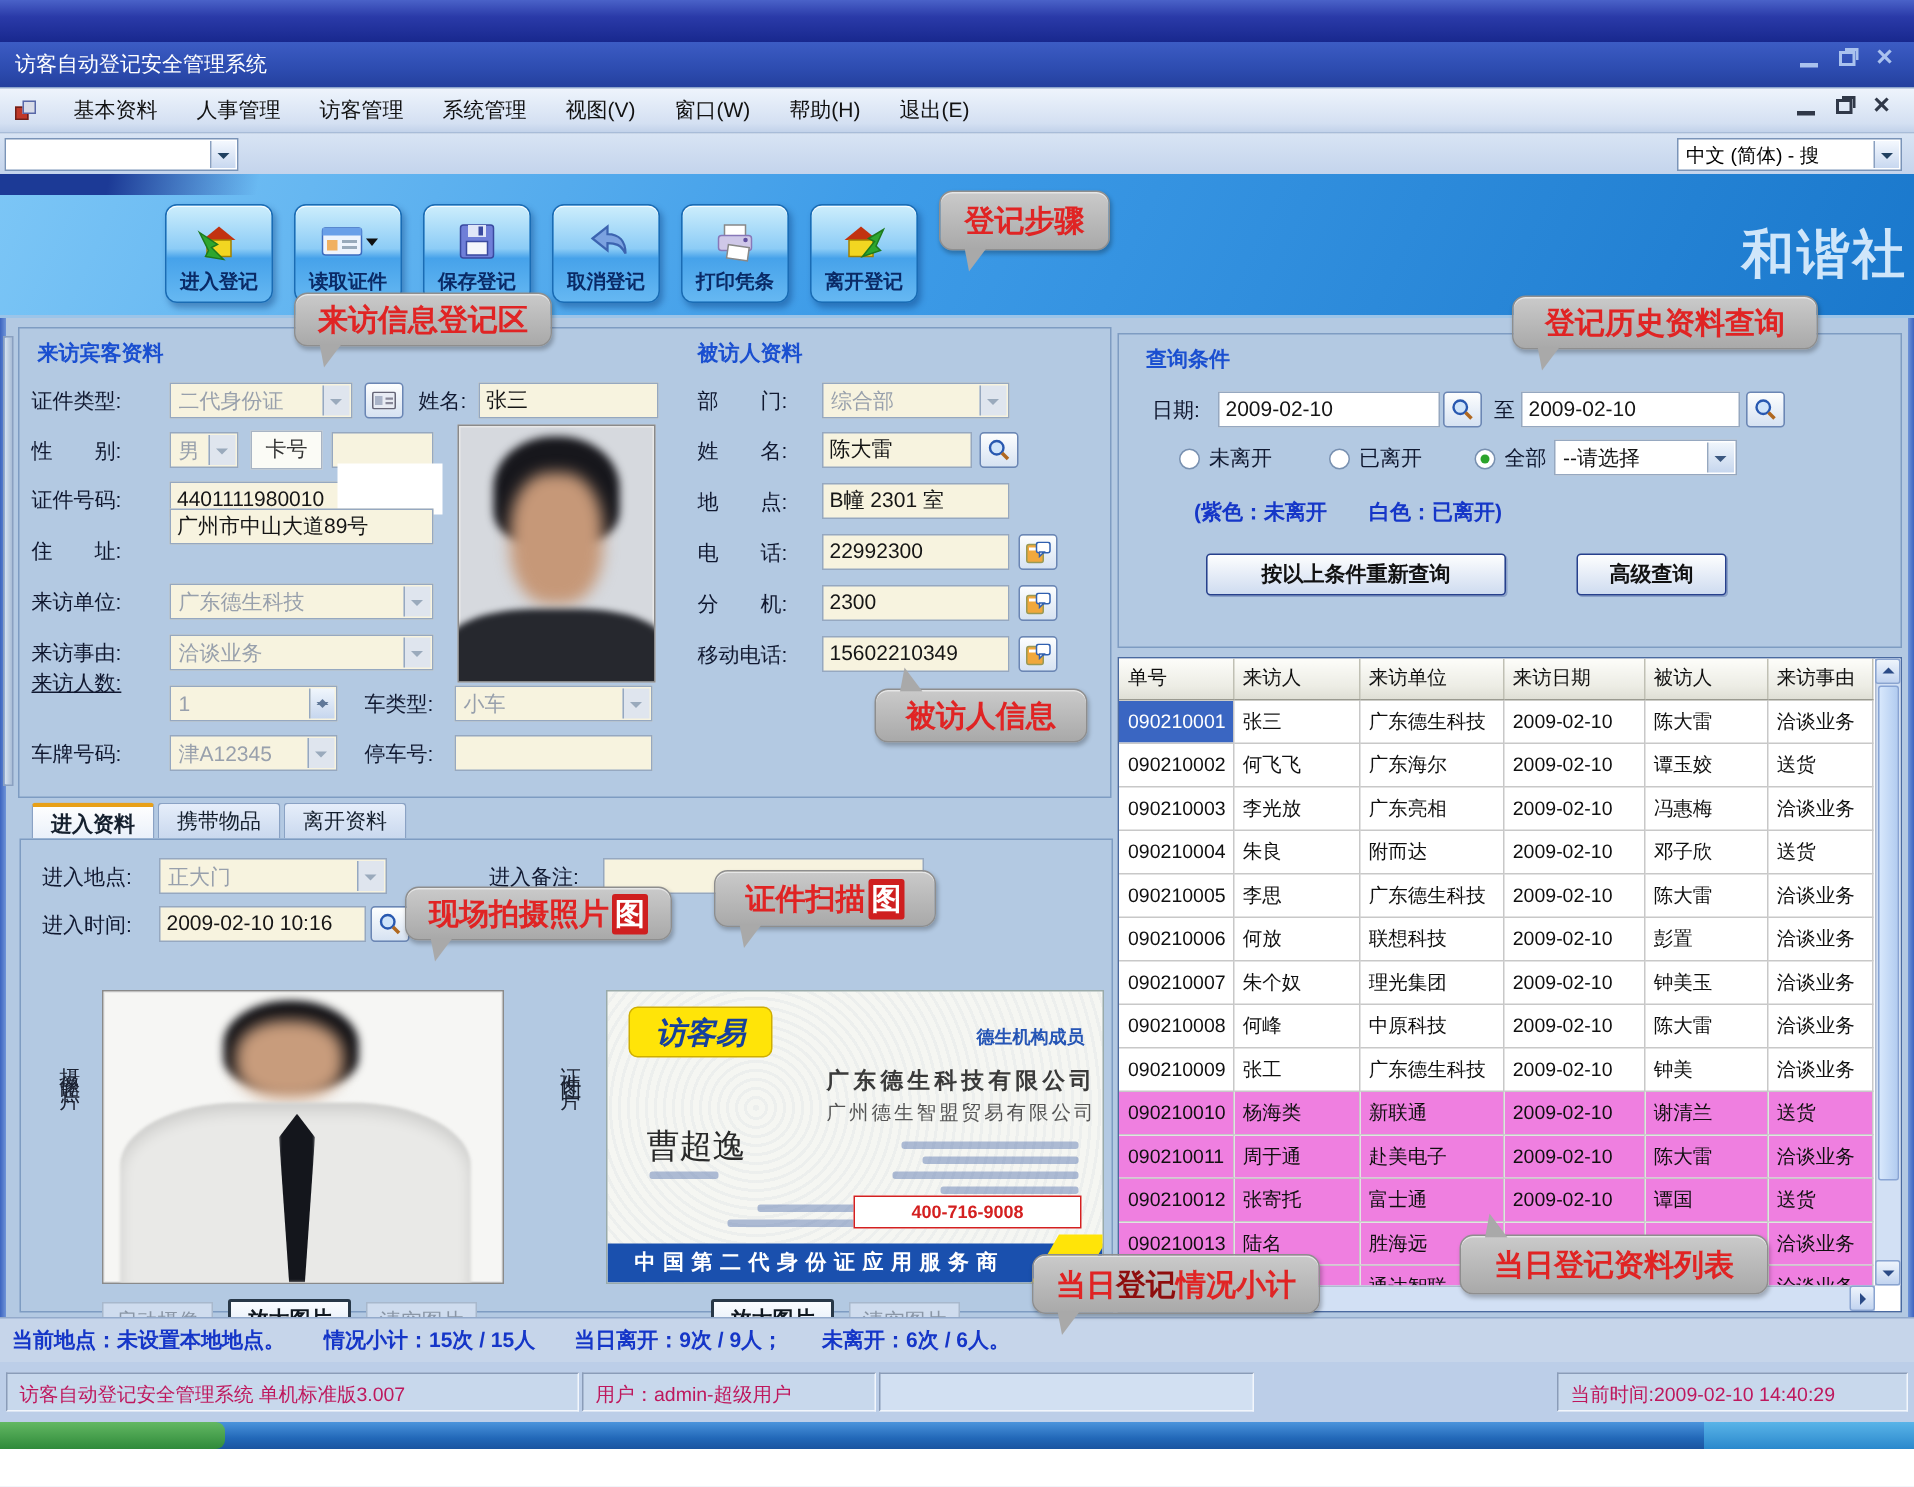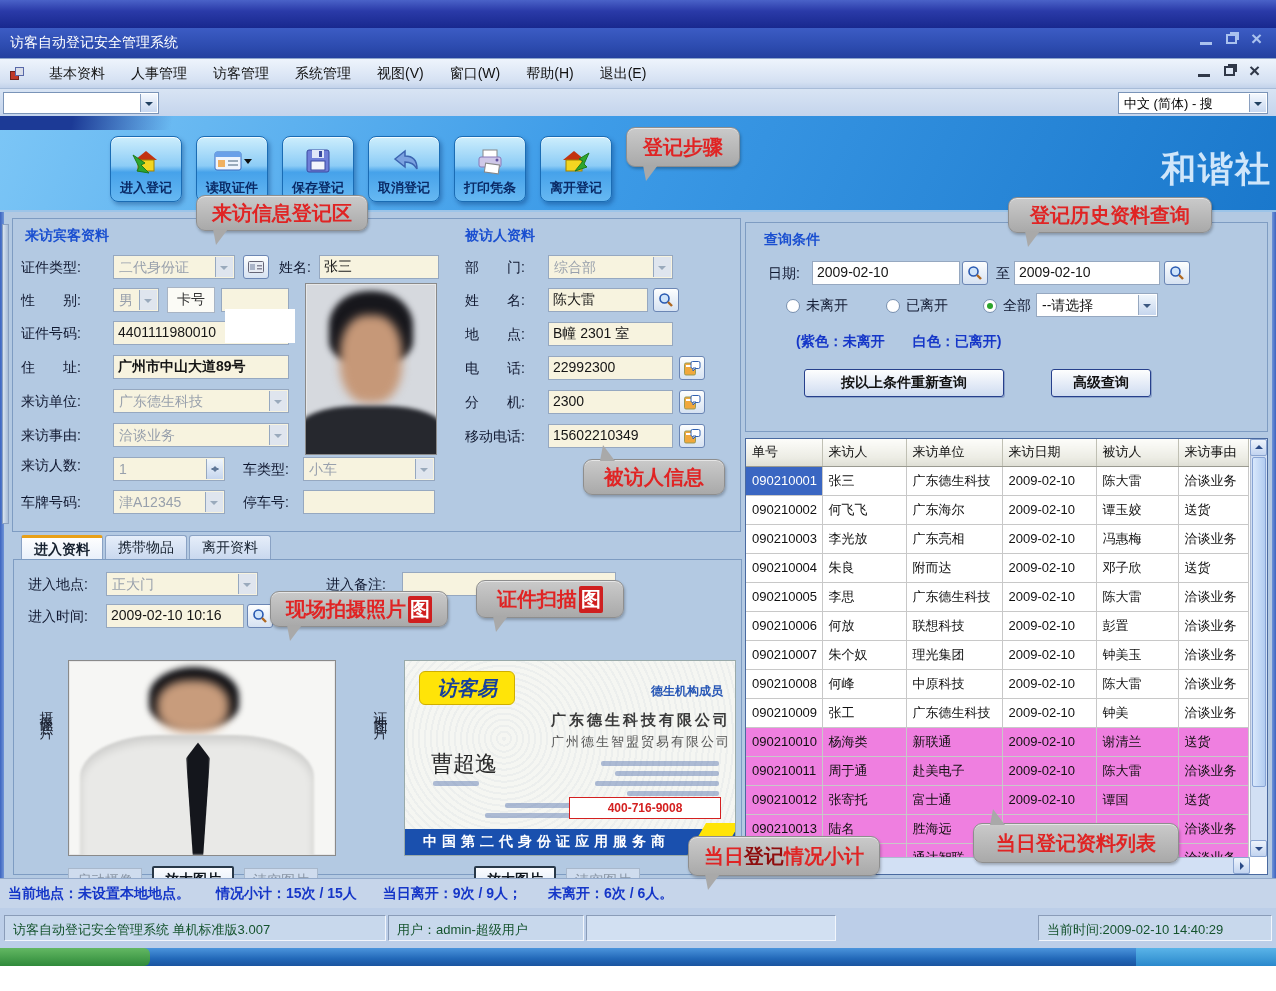--- a/index.html
+++ b/index.html
@@ -157,21 +157,21 @@
   .bc-band { position:absolute; left:0; right:0; bottom:0; height:26px; background:#1a50ae; color:#fff; font-size:14px;
     font-weight:bold; letter-spacing:5px; display:flex; align-items:center; padding-left:18px; }
   .bc-band::after { content:''; position:absolute; right:6px; top:-6px; width:34px; height:38px; background:#ffe408; transform:skewX(-30deg); }
 
   
   .status-line { position:absolute; left:0; top:878px; width:1276px; height:30px; background:#c6d5ea;
     border-top:1px solid #93aacb; display:flex; align-items:center; gap:26px; padding-left:8px;
     font-size:14px; font-weight:bold; color:#1536c8; }
   .status-bar { position:absolute; left:0; top:908px; width:1276px; height:40px; background:#bccee8; padding-top:6px; }
   .sb-cell { position:absolute; top:7px; height:26px; background:#c8d8ec; border:1px solid;
-    border-color:#8a9cb8 #f2f6fc #f2f6fc #8a9cb8; font-size:13px; color:#14532d; padding:5px 8px 0; white-space:nowrap; overflow:hidden; }
+    border-color:#8a9cb8 #f2f6fc #f2f6fc #8a9cb8; font-size:13px; color:#be185d; padding:5px 8px 0; white-space:nowrap; overflow:hidden; }
   .bottom-strip { position:absolute; left:0; top:948px; width:1276px; height:18px;
     background:linear-gradient(180deg,#4b94dc 0%,#2268b8 60%,#1a54a0 100%); }
   .bs-green { position:absolute; left:0; top:948px; width:150px; height:18px;
     background:linear-gradient(180deg,#63b863,#2f8a3a); border-radius:0 6px 6px 0; }
   .bs-right { position:absolute; right:0; top:948px; width:140px; height:18px; background:linear-gradient(180deg,#5ab4e8,#2a88cc); }
 
   
   .callout { position:absolute; z-index:60; background:linear-gradient(#cacaca,#a9a9a9); border:1px solid #8e8e8e;
     border-radius:9px; box-shadow:inset 0 1px 0 #e6e6e6,1px 2px 3px rgba(0,0,0,.25);
     color:#e02424; font-size:20px; font-weight:bold; display:flex; align-items:center; justify-content:center; white-space:nowrap; }
@@ -317,29 +317,29 @@
     <div class="flabel" style="left:8px; top:73px;">性　　别:</div>
     <div class="dd dis" style="left:100px; top:69px; width:46px;"><span>男</span></div>
     <div class="tag-btn" style="left:154px; top:68px; width:48px;">卡号</div>
     <div class="inp" style="left:208px; top:69px; width:68px;"></div>
 
     <div class="flabel" style="left:8px; top:106px;">证件号码:</div>
     <div class="inp" style="left:100px; top:102px; width:176px;">4401111980010</div>
     <div class="blur-patch" style="left:212px; top:90px; width:70px; height:34px;"></div>
 
     <div class="flabel" style="left:8px; top:140px;">住　　址:</div>
-    <div class="inp" style="left:100px; top:136px; width:176px;font-weight:bold;">广州市中山大道89号</div>
+    <div class="inp" style="left:100px; top:120px; width:176px;">广州市中山大道89号</div>
 
     <div class="flabel" style="left:8px; top:174px;">来访单位:</div>
     <div class="dd dis" style="left:100px; top:170px; width:176px;"><span>广东德生科技</span></div>
 
     <div class="flabel" style="left:8px; top:208px;">来访事由:</div>
     <div class="dd dis" style="left:100px; top:204px; width:176px;"><span>洽谈业务</span></div>
 
-    <div class="flabel" style="left:8px; top:238px;">来访人数:</div>
+    <div class="flabel" style="left:8px; top:228px;text-decoration:underline;">来访人数:</div>
     <div class="spin" style="left:100px; top:238px; width:112px;"><span>1</span><i class="up"></i><i class="dn"></i></div>
     <div class="flabel" style="left:230px; top:242px;">车类型:</div>
     <div class="dd dis" style="left:290px; top:238px; width:132px;"><span>小车</span></div>
 
     <div class="flabel" style="left:8px; top:275px;">车牌号码:</div>
     <div class="dd dis" style="left:100px; top:271px; width:112px;"><span>津A12345</span></div>
     <div class="flabel" style="left:230px; top:275px;">停车号:</div>
     <div class="inp" style="left:290px; top:271px; width:132px;"></div>
 
     <div class="photo-frame id-photo" style="left:292px; top:64px; width:132px; height:172px;">

